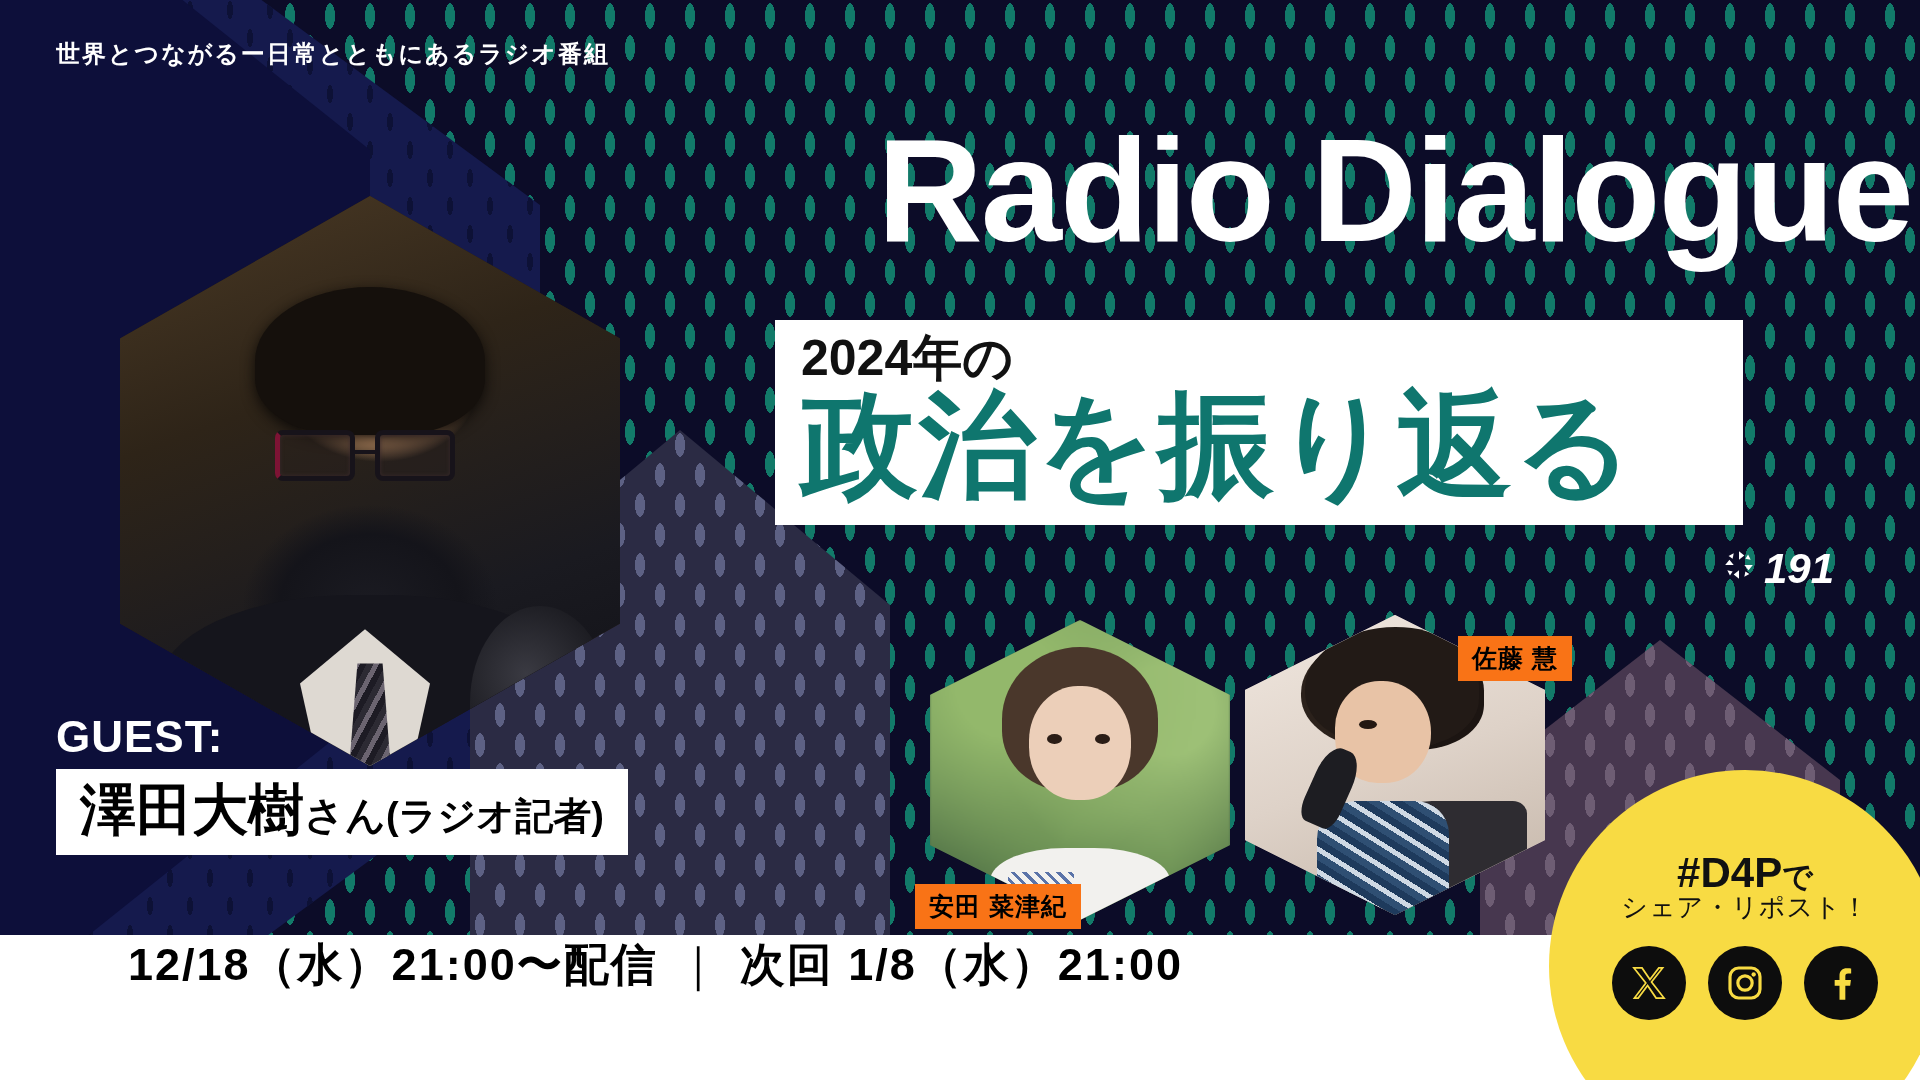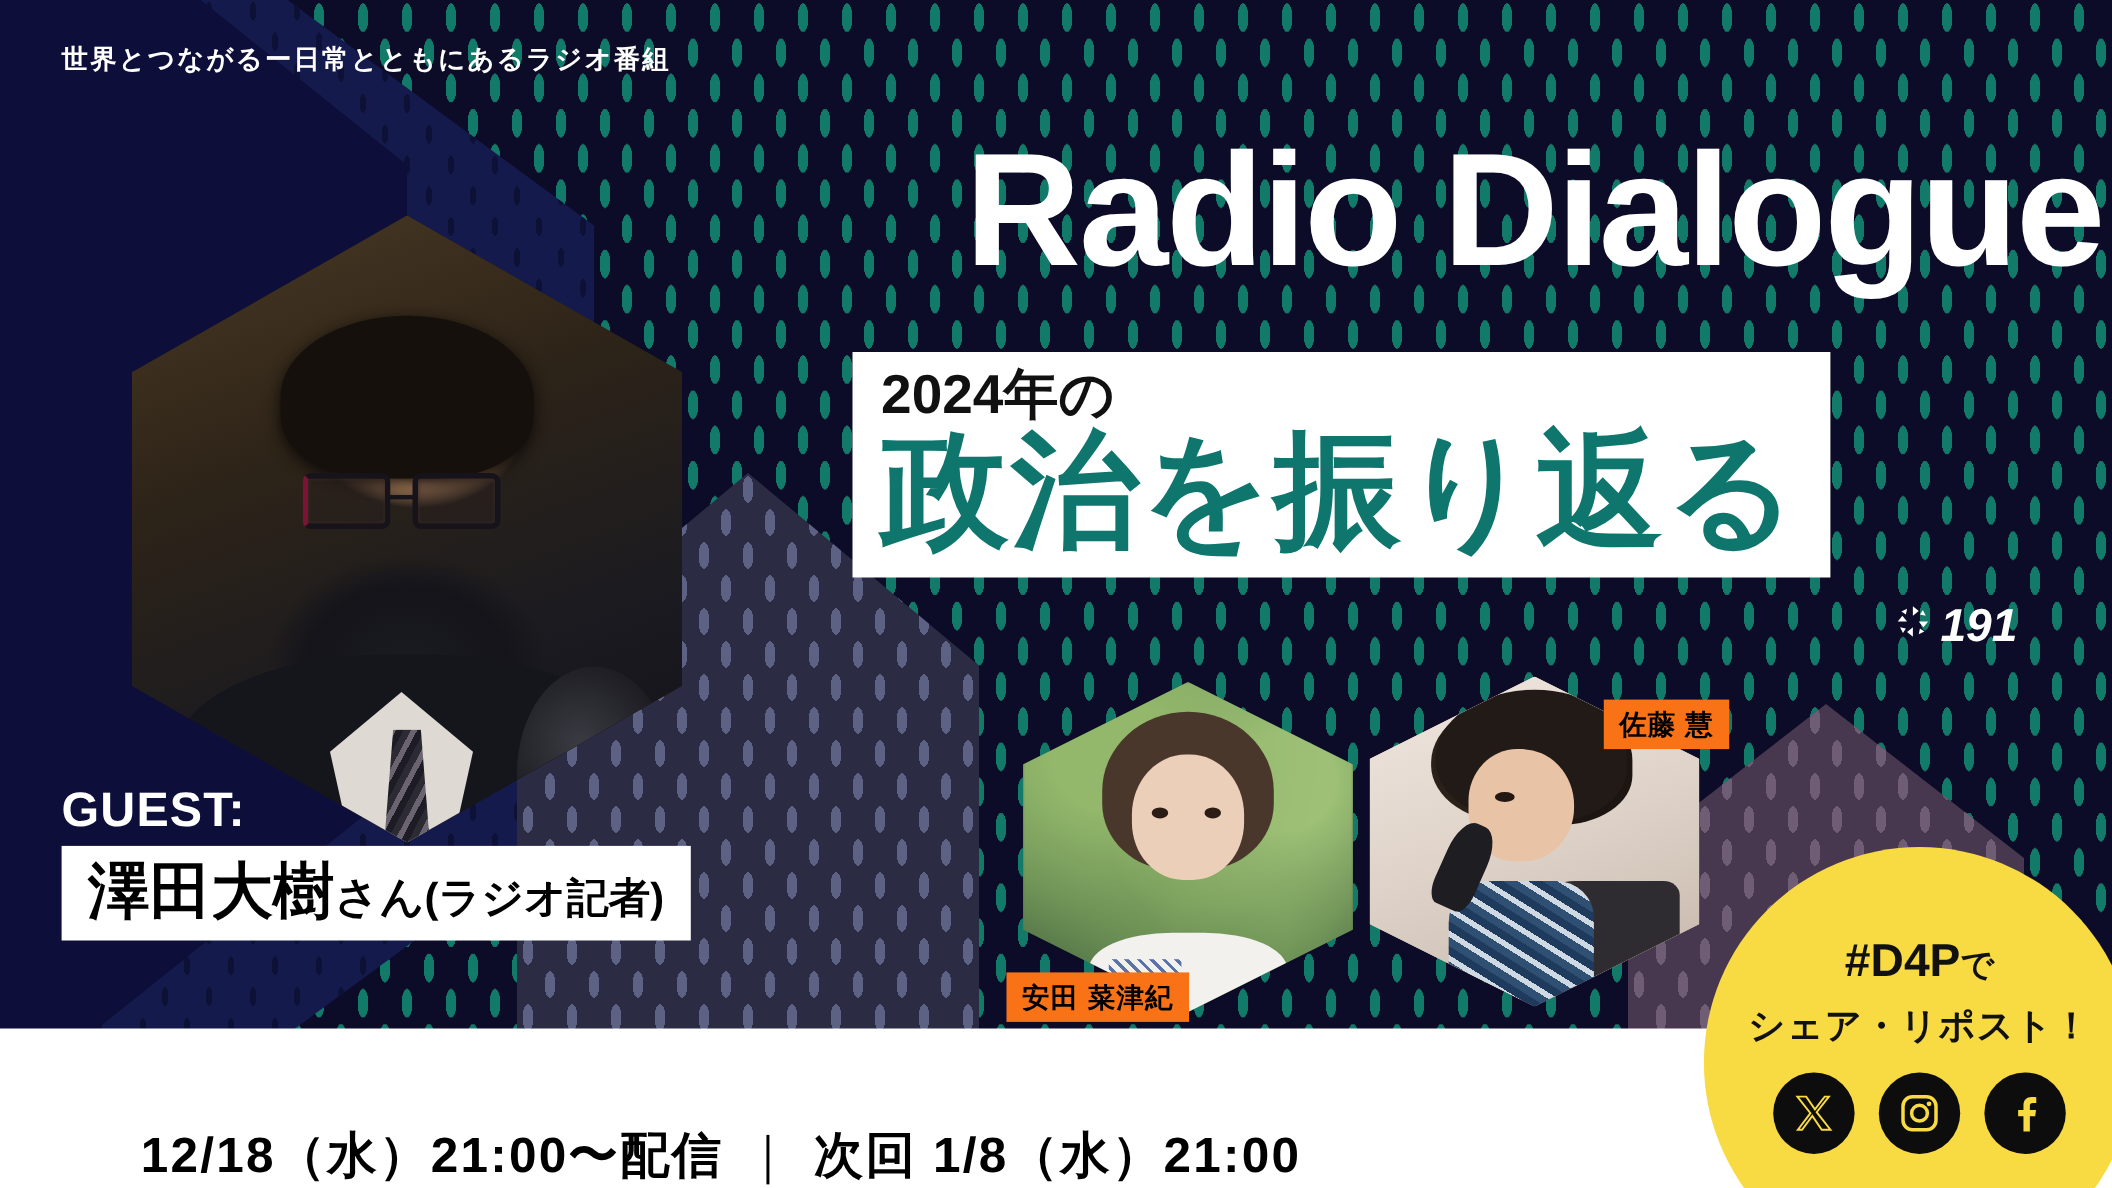--- a/index.html
+++ b/index.html
@@ -101,21 +101,21 @@
     line-height:1;
     letter-spacing:-2px;
     white-space:nowrap;
     z-index:25;
   }
 
   
   .title-box {
     position:absolute;
     left:775px; top:320px;
-    width:889px;
+    width:968px;
     background:#ffffff;
     padding:12px 26px 20px 26px;
     z-index:28;
   }
   .title-year {
     color:#111;
     font-size:50px;
     font-weight:700;
     line-height:1.05;
     letter-spacing:0px;
@@ -282,37 +282,37 @@
     display:flex; flex-direction:column;
     align-items:center;
     padding-top:34px;
   }
   .share-l1 {
     color:#111; font-size:42px; font-weight:800; letter-spacing:0px;
     line-height:1; white-space:nowrap;margin-top:48px;
   }
   .share-l1 .sm { font-size:30px; }
   .share-l2 {
-    color:#111; font-size:33px; font-weight:700; letter-spacing:1px;
-    line-height:1; margin-top:22px; white-space:nowrap;
+    color:#111; font-size:26px; font-weight:400; letter-spacing:1px;
+    line-height:1; white-space:nowrap;
   }
   .social-row { display:flex; gap:22px; margin-top:26px; }
   .social-btn {
     width:74px; height:74px; border-radius:50%;
     background:#0d0d0d;
     display:flex; align-items:center; justify-content:center;
   }
 
   
   .bottom-bar {
     position:absolute; left:0; bottom:0; width:1920px; height:940px;
     top:935px; height:145px;
     background:#ffffff;
     z-index:35;
-    display:flex; align-items:flex-end;
+    display:flex; align-items:flex-start;
   }
   .bottom-text {
     color:#000;
     font-size:45px; font-weight:700; letter-spacing:2px;
     margin-left:128px; white-space:nowrap;
   }
   .bottom-text .sep { margin:0 18px; font-weight:400; }
 </style>
 </head>
 <body>

